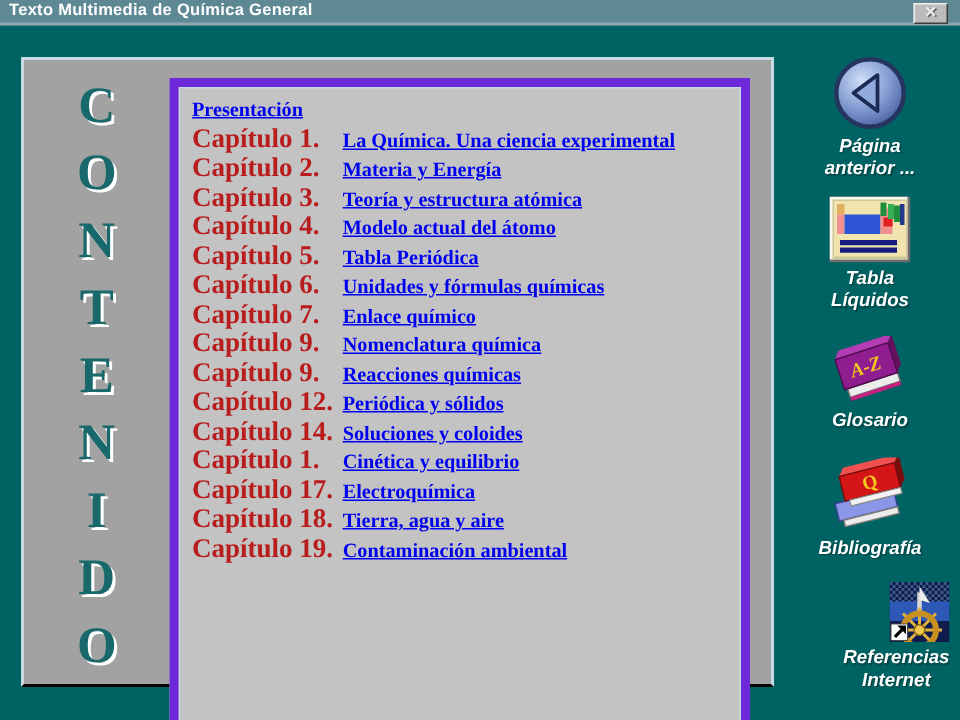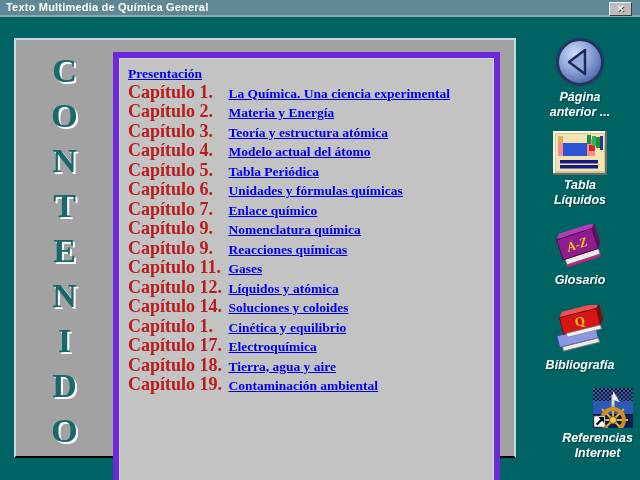--- a/index.html
+++ b/index.html
@@ -151,28 +151,24 @@
     <span class="chap-label">Capítulo 9.</span>
     <a class="chap-link">Nomenclatura química</a>
   </div>
 
   <div class="row">
     <span class="chap-label">Capítulo 9.</span>
     <a class="chap-link">Reacciones químicas</a>
   </div>
 
 
-  <div class="row">
-    <span class="chap-label">Capítulo 11.</span>
-    <a class="chap-link">Gases</a>
-  </div>
 
   <div class="row">
     <span class="chap-label">Capítulo 12.</span>
-    <a class="chap-link">Líquidos y atómica</a>
+    <a class="chap-link">Periódica y sólidos</a>
   </div>
 
 
   <div class="row">
     <span class="chap-label">Capítulo 14.</span>
     <a class="chap-link">Soluciones y coloides</a>
   </div>
 
   <div class="row">
     <span class="chap-label">Capítulo 1.</span>

